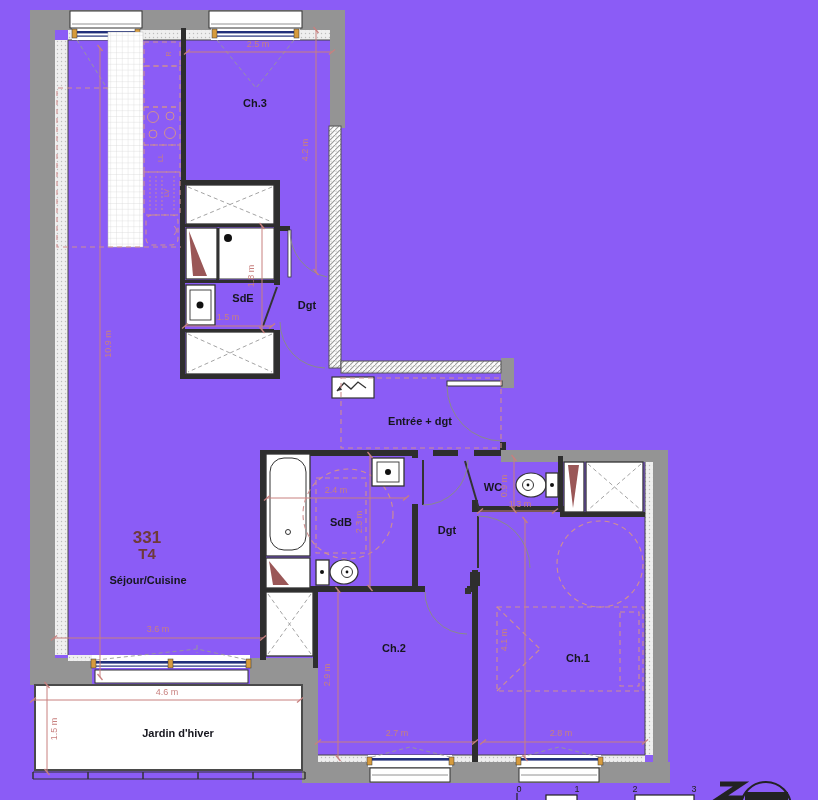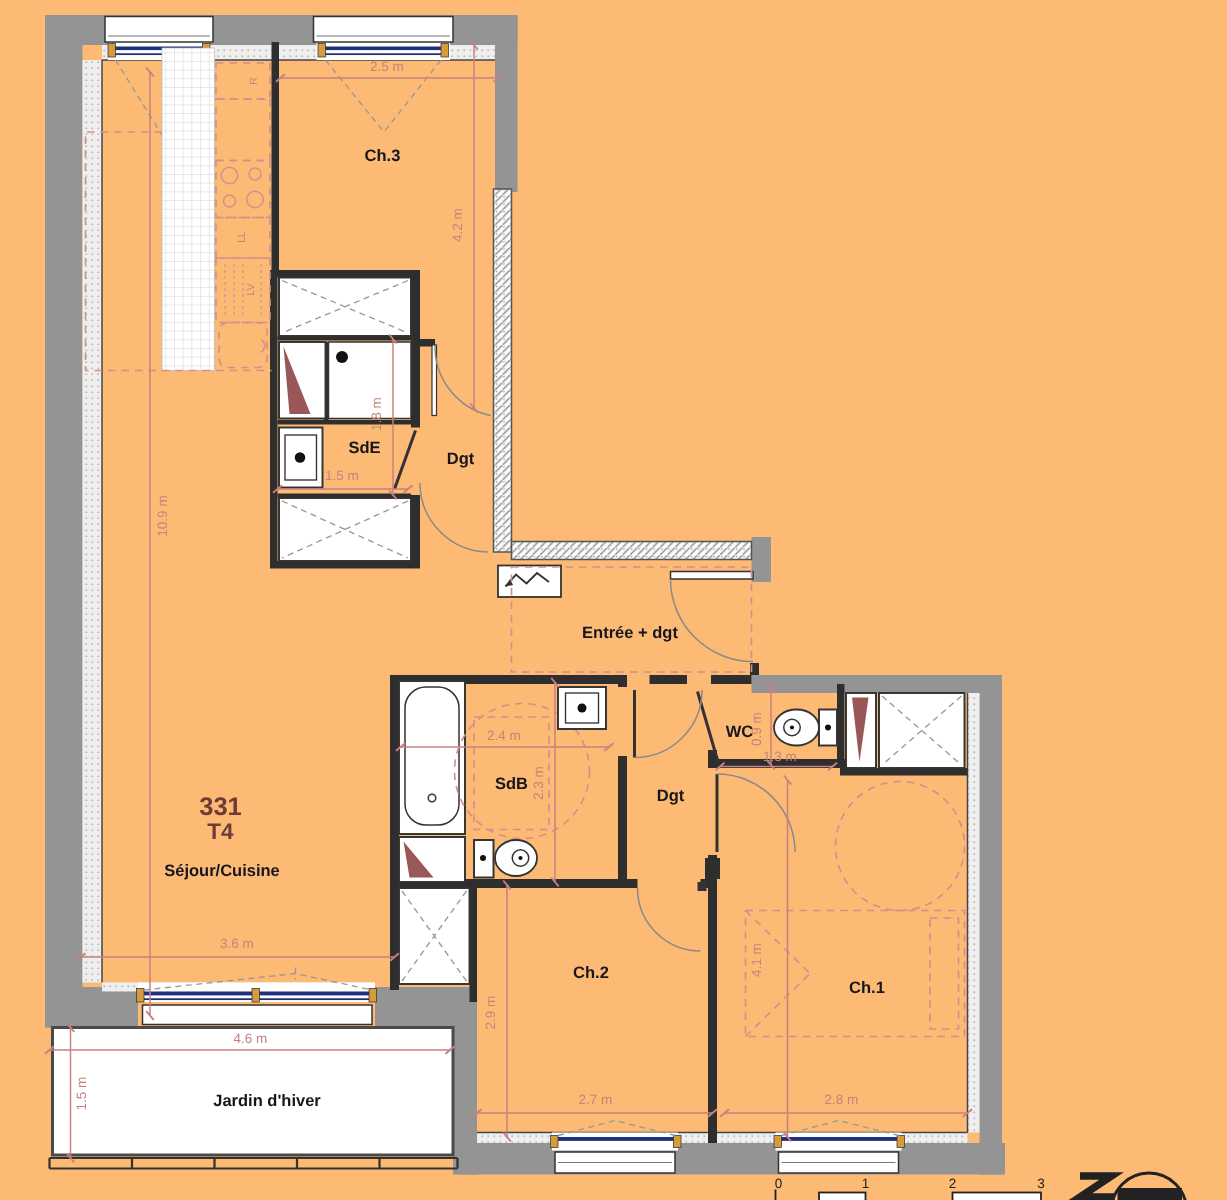--- a/index.html
+++ b/index.html
@@ -1,16 +1,16 @@
 <!DOCTYPE html>
 <html><head>
 <meta charset="utf-8">
 <style>
   html,body{margin:0;padding:0;background:#ffffff;}
-  .plan-wrap{position:relative;width:818px;height:800px;background:#fdba74;overflow:hidden;}
+  .plan-wrap{position:relative;width:818px;height:800px;background:#8b5cf6;overflow:hidden;}
   svg{display:block;}
   text{font-family:"Liberation Sans", sans-serif;}
   .dim-text{fill:#c8807f;font-size:9px;}
   .room-text{fill:#16161e;font-size:11px;font-weight:bold;}
   .unit-text{fill:#6e3a3a;font-weight:bold;}
   .appl-text{fill:#c8807f;font-size:7px;}
   .scale-text{fill:#222;font-size:9px;}
   .wall{fill:#949494;}
   .iwall{fill:#2e2e2e;}
   .fixt{fill:#ffffff;stroke:#333;stroke-width:1.3;}

